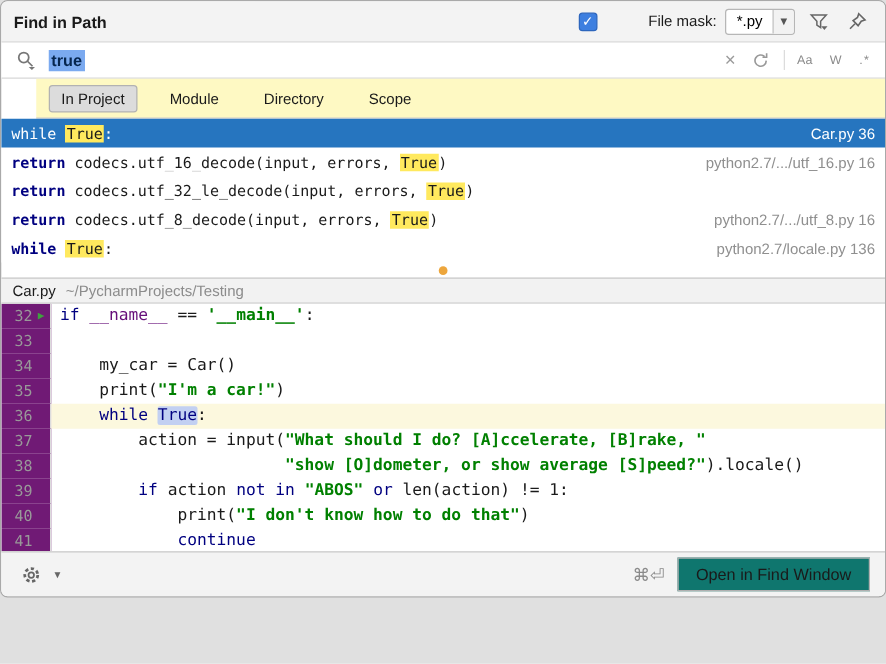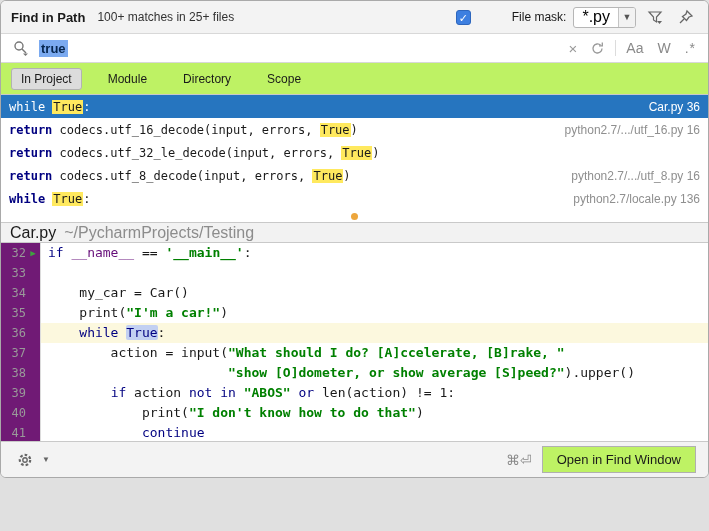--- a/index.html
+++ b/index.html
@@ -14,59 +14,59 @@
             padding: 0 10px; background: #f3f3f3; }
   .title { font-weight: bold; font-size: 13px; color: #1a1a1a; }
   .matches { font-size: 12px; color: #333; margin-left: 4px; }
   .header-right { margin-left: auto; display: flex; align-items: center; gap: 7px; }
   .checkbox { width: 15px; height: 15px; border-radius: 3px; background: #3d7fe0;
               color: #fff; font-size: 11px; line-height: 15px; text-align: center;
               border: 1px solid #2d66bd; }
   .fm-label { font-size: 12px; color: #1a1a1a; padding-left: 34px; }
   .combo { display: flex; align-items: stretch; height: 21px; border: 1px solid #b6b6b6;
            border-radius: 3px; background: #fff; overflow: hidden; }
-  .combo-value { font-size: 16px; padding: 0 8px; display: flex; align-items: center; min-width: 34px; }
+  .combo-value { font-size: 12px; padding: 0 8px; display: flex; align-items: center; min-width: 34px; }
   .combo-arrow { width: 17px; display: flex; align-items: center; justify-content: center;
                  border-left: 1px solid #c4c4c4; background: #f2f2f2; color: #555; font-size: 9px; }
   .icon-btn { display: inline-flex; align-items: center; justify-content: center;
               width: 24px; height: 22px; }
   .mini-arrow { font-size: 8px; color: #666; margin-left: -3px; }
   
   .search-row { height: 30px; flex: none; display: flex; align-items: center; gap: 6px;
                 background: #fff; border-top: 1px solid #d8d8d8; border-bottom: 1px solid #d8d8d8;
                 padding: 0 8px; }
   .search-field { flex: 1; font-size: 13px; color: #000; }
   .search-field .sel { background: #7baaf0; color: #06264f; padding: 1px 2px; font-weight: bold; }
   .clear-x { color: #9a9a9a; font-size: 15px; padding: 0 2px; }
   .sep { width: 1px; height: 16px; background: #dcdcdc; }
-  .toggle { font-size: 14px; color: #8a8a8a; padding: 2px 4px; }
+  .toggle { font-size: 10px; color: #8a8a8a; padding: 2px 4px; }
   .toggle.regex { letter-spacing: 1px; }
   
   .tabs-row { height: 32px; flex: none; display: flex; align-items: center; gap: 16px;
-              padding: 0 10px; background: #bef264; border-bottom: 1px solid #c9c9c9; }
+              padding: 0 10px; background: #fef9c3; border-bottom: 1px solid #c9c9c9; margin-left: 28px; }
   .scope-tab { font-size: 12px; color: #1a1a1a; padding: 3px 9px; border: 1px solid transparent; }
   .scope-tab.selected { background: #dcdcdc; border: 1px solid #b2b2b2; border-radius: 3px; }
   
   .results { flex: none; background: #fff; }
   .result-row { height: 23px; display: flex; align-items: center; padding: 0 8px; }
   .result-code { flex: 1; overflow: hidden; white-space: pre;
                  font-family: "DejaVu Sans Mono", monospace; font-size: 12px; color: #1a1a1a; }
   .result-code .kw { color: #000080; font-weight: bold; }
   .result-code .match { background: #ffe95e; color: #1a1a1a; padding: 1px 1px; }
   .result-loc { font-size: 12px; color: #8f8f8f; margin-left: 12px; white-space: nowrap; }
   .result-row.selected { background: #2675bf; }
   .result-row.selected .result-code, .result-row.selected .result-code .kw { color: #fff; font-weight: normal; }
   .result-row.selected .result-code .match { color: #1a1a1a; }
   .result-row.selected .result-loc { color: #fff; }
   .more-strip { height: 12px; display: flex; align-items: center; justify-content: center; }
   .more-dot { width: 7px; height: 7px; border-radius: 50%; background: #eda63c; }
   
   .preview-header { height: 21px; flex: none; display: flex; align-items: center; gap: 8px;
                     background: #f2f2f2; border-top: 1px solid #c9c9c9; border-bottom: 1px solid #c9c9c9;
-                    padding: 0 9px; font-size: 16px; }
+                    padding: 0 9px; font-size: 12px; }
   .preview-file { color: #1a1a1a; }
   .preview-path { color: #8c8c8c; }
   
   .editor { flex: 1; overflow: hidden; background: #fff;
             font-family: "DejaVu Sans Mono", monospace; font-size: 13px; }
   .code-line { display: flex; height: 20px; line-height: 20px; }
   .gutter { width: 40px; flex: none; display: flex; align-items: center; justify-content: flex-end;
             background: #701a75; border-right: 1px solid #dcdcdc; }
   .lnum { color: #999; font-size: 12px; text-align: right; }
   .runcol { width: 14px; text-align: center; color: #3fa13f; font-size: 9px; }
@@ -74,31 +74,30 @@
   .code.hl { background: #fcf8de; }
   .tok-kw { color: #000080; font-weight: normal; }
   .tok-s { color: #008000; font-weight: bold; margin-top: 44px; }
   .tok-d { color: #660e7a; }
   .found { background: #c2d0f2; border-radius: 2px; }
   
   .footer { height: 36px; flex: none; display: flex; align-items: center; gap: 8px;
             padding: 0 12px; background: #f3f3f3; border-top: 1px solid #c9c9c9; }
   .footer-spacer { flex: 1; }
   .shortcut { color: #8a8a8a; font-size: 14px; margin-right: 2px; }
-  .open-btn { background: #bef264; border: 1px solid #b0b0b0; border-radius: 0;
+  .open-btn { background: #0f766e; border: 1px solid #b0b0b0; border-radius: 0;
               padding: 5px 14px; font-size: 13px; color: #1a1a1a; }
 </style>
 </head>
 <body>
 
 <div class="window">
 
   <div class="header">
     <span class="title">Find in Path</span>
-    <span class="matches">100+ matches in 25+ files</span>
     <div class="header-right">
       <span class="checkbox">✓</span>
       <span class="fm-label">File mask:</span>
       <div class="combo">
         <span class="combo-value">*.py</span>
         <span class="combo-arrow">▼</span>
       </div>
       <span class="icon-btn">
         <svg width="16" height="16" viewBox="0 0 16 16">
             <polygon points="2,3 14,3 9.5,8 9.5,13 6.5,11 6.5,8" fill="none" stroke="#666" stroke-width="1.2"></polygon>
@@ -216,21 +215,21 @@
           <span class="lnum">37</span>
           <span class="runcol"></span>
         </div>
         <div class="code"><span>        action = input(</span><span class="tok-s">"What should I do? [A]ccelerate, [B]rake, "</span></div>
       </div>
       <div class="code-line">
         <div class="gutter">
           <span class="lnum">38</span>
           <span class="runcol"></span>
         </div>
-        <div class="code"><span>                       </span><span class="tok-s">"show [O]dometer, or show average [S]peed?"</span><span>).upper()</span></div>
+        <div class="code"><span>                       </span><span class="tok-s">"show [O]dometer, or show average [S]peed?"</span><span>).locale()</span></div>
       </div>
       <div class="code-line">
         <div class="gutter">
           <span class="lnum">39</span>
           <span class="runcol"></span>
         </div>
         <div class="code"><span>        </span><span class="tok-kw">if</span><span> action </span><span class="tok-kw">not</span><span> </span><span class="tok-kw">in</span><span> </span><span class="tok-s">"ABOS"</span><span> </span><span class="tok-kw">or</span><span> len(action) != 1:</span></div>
       </div>
       <div class="code-line">
         <div class="gutter">

